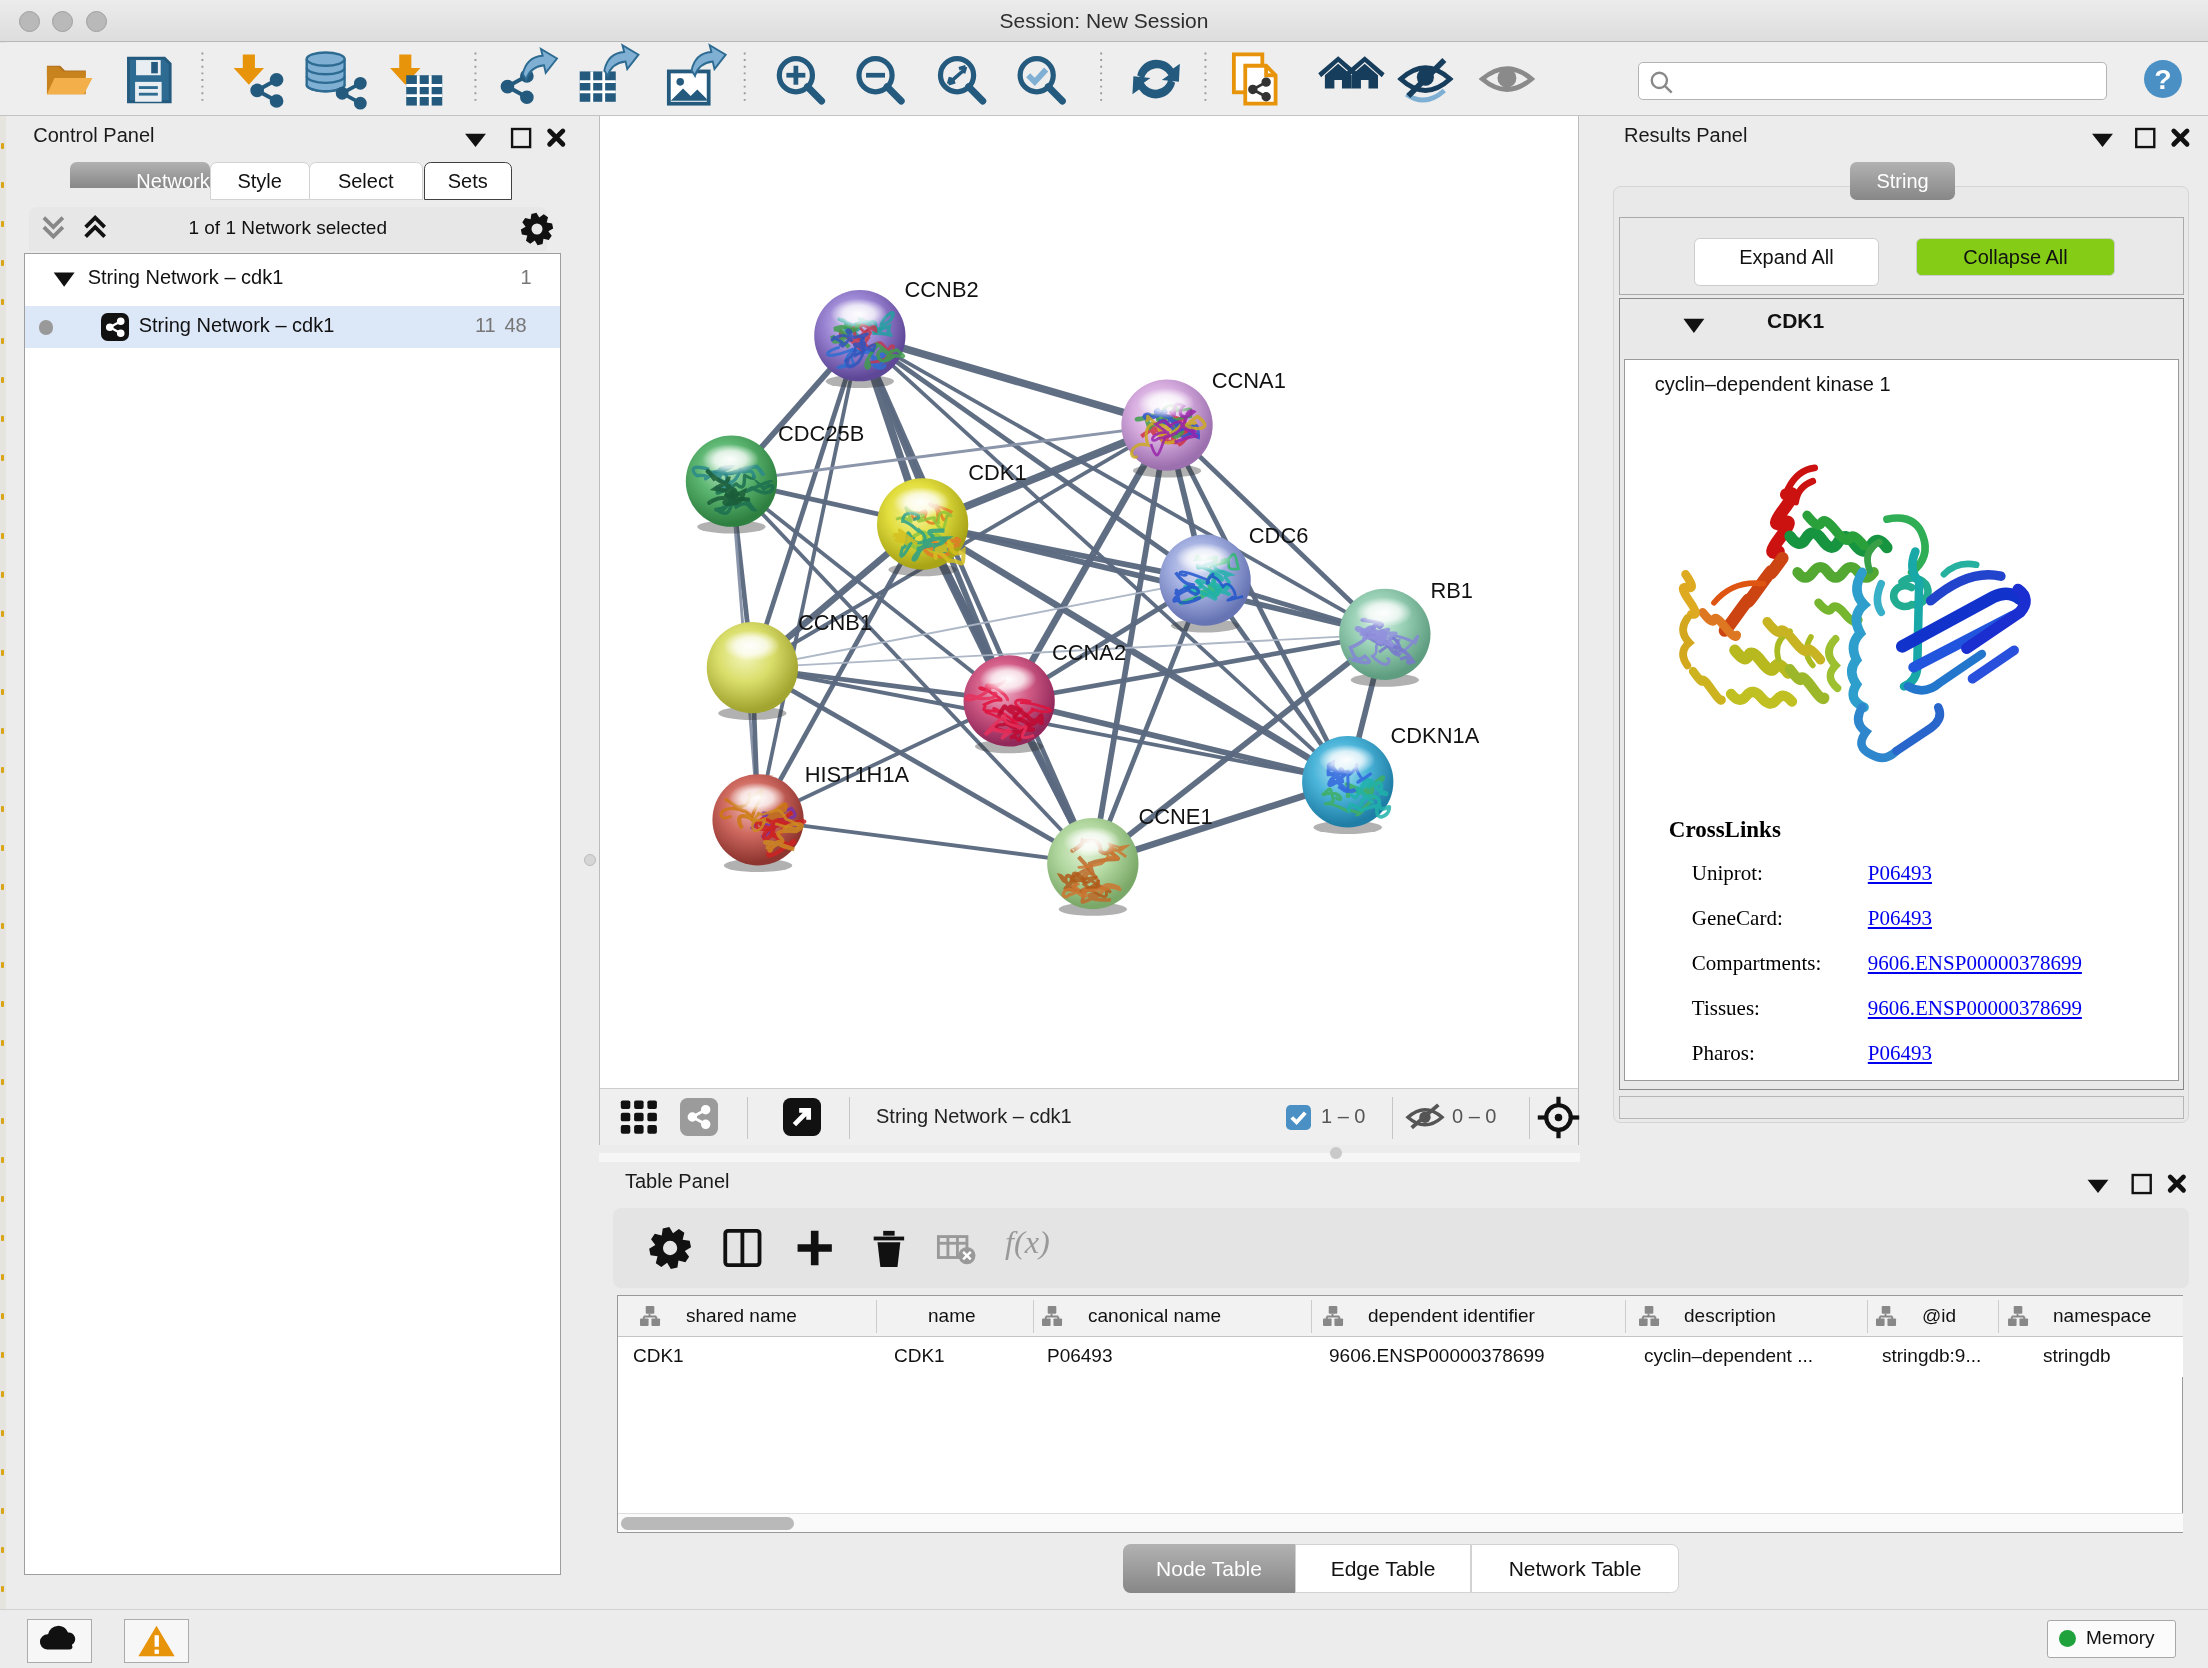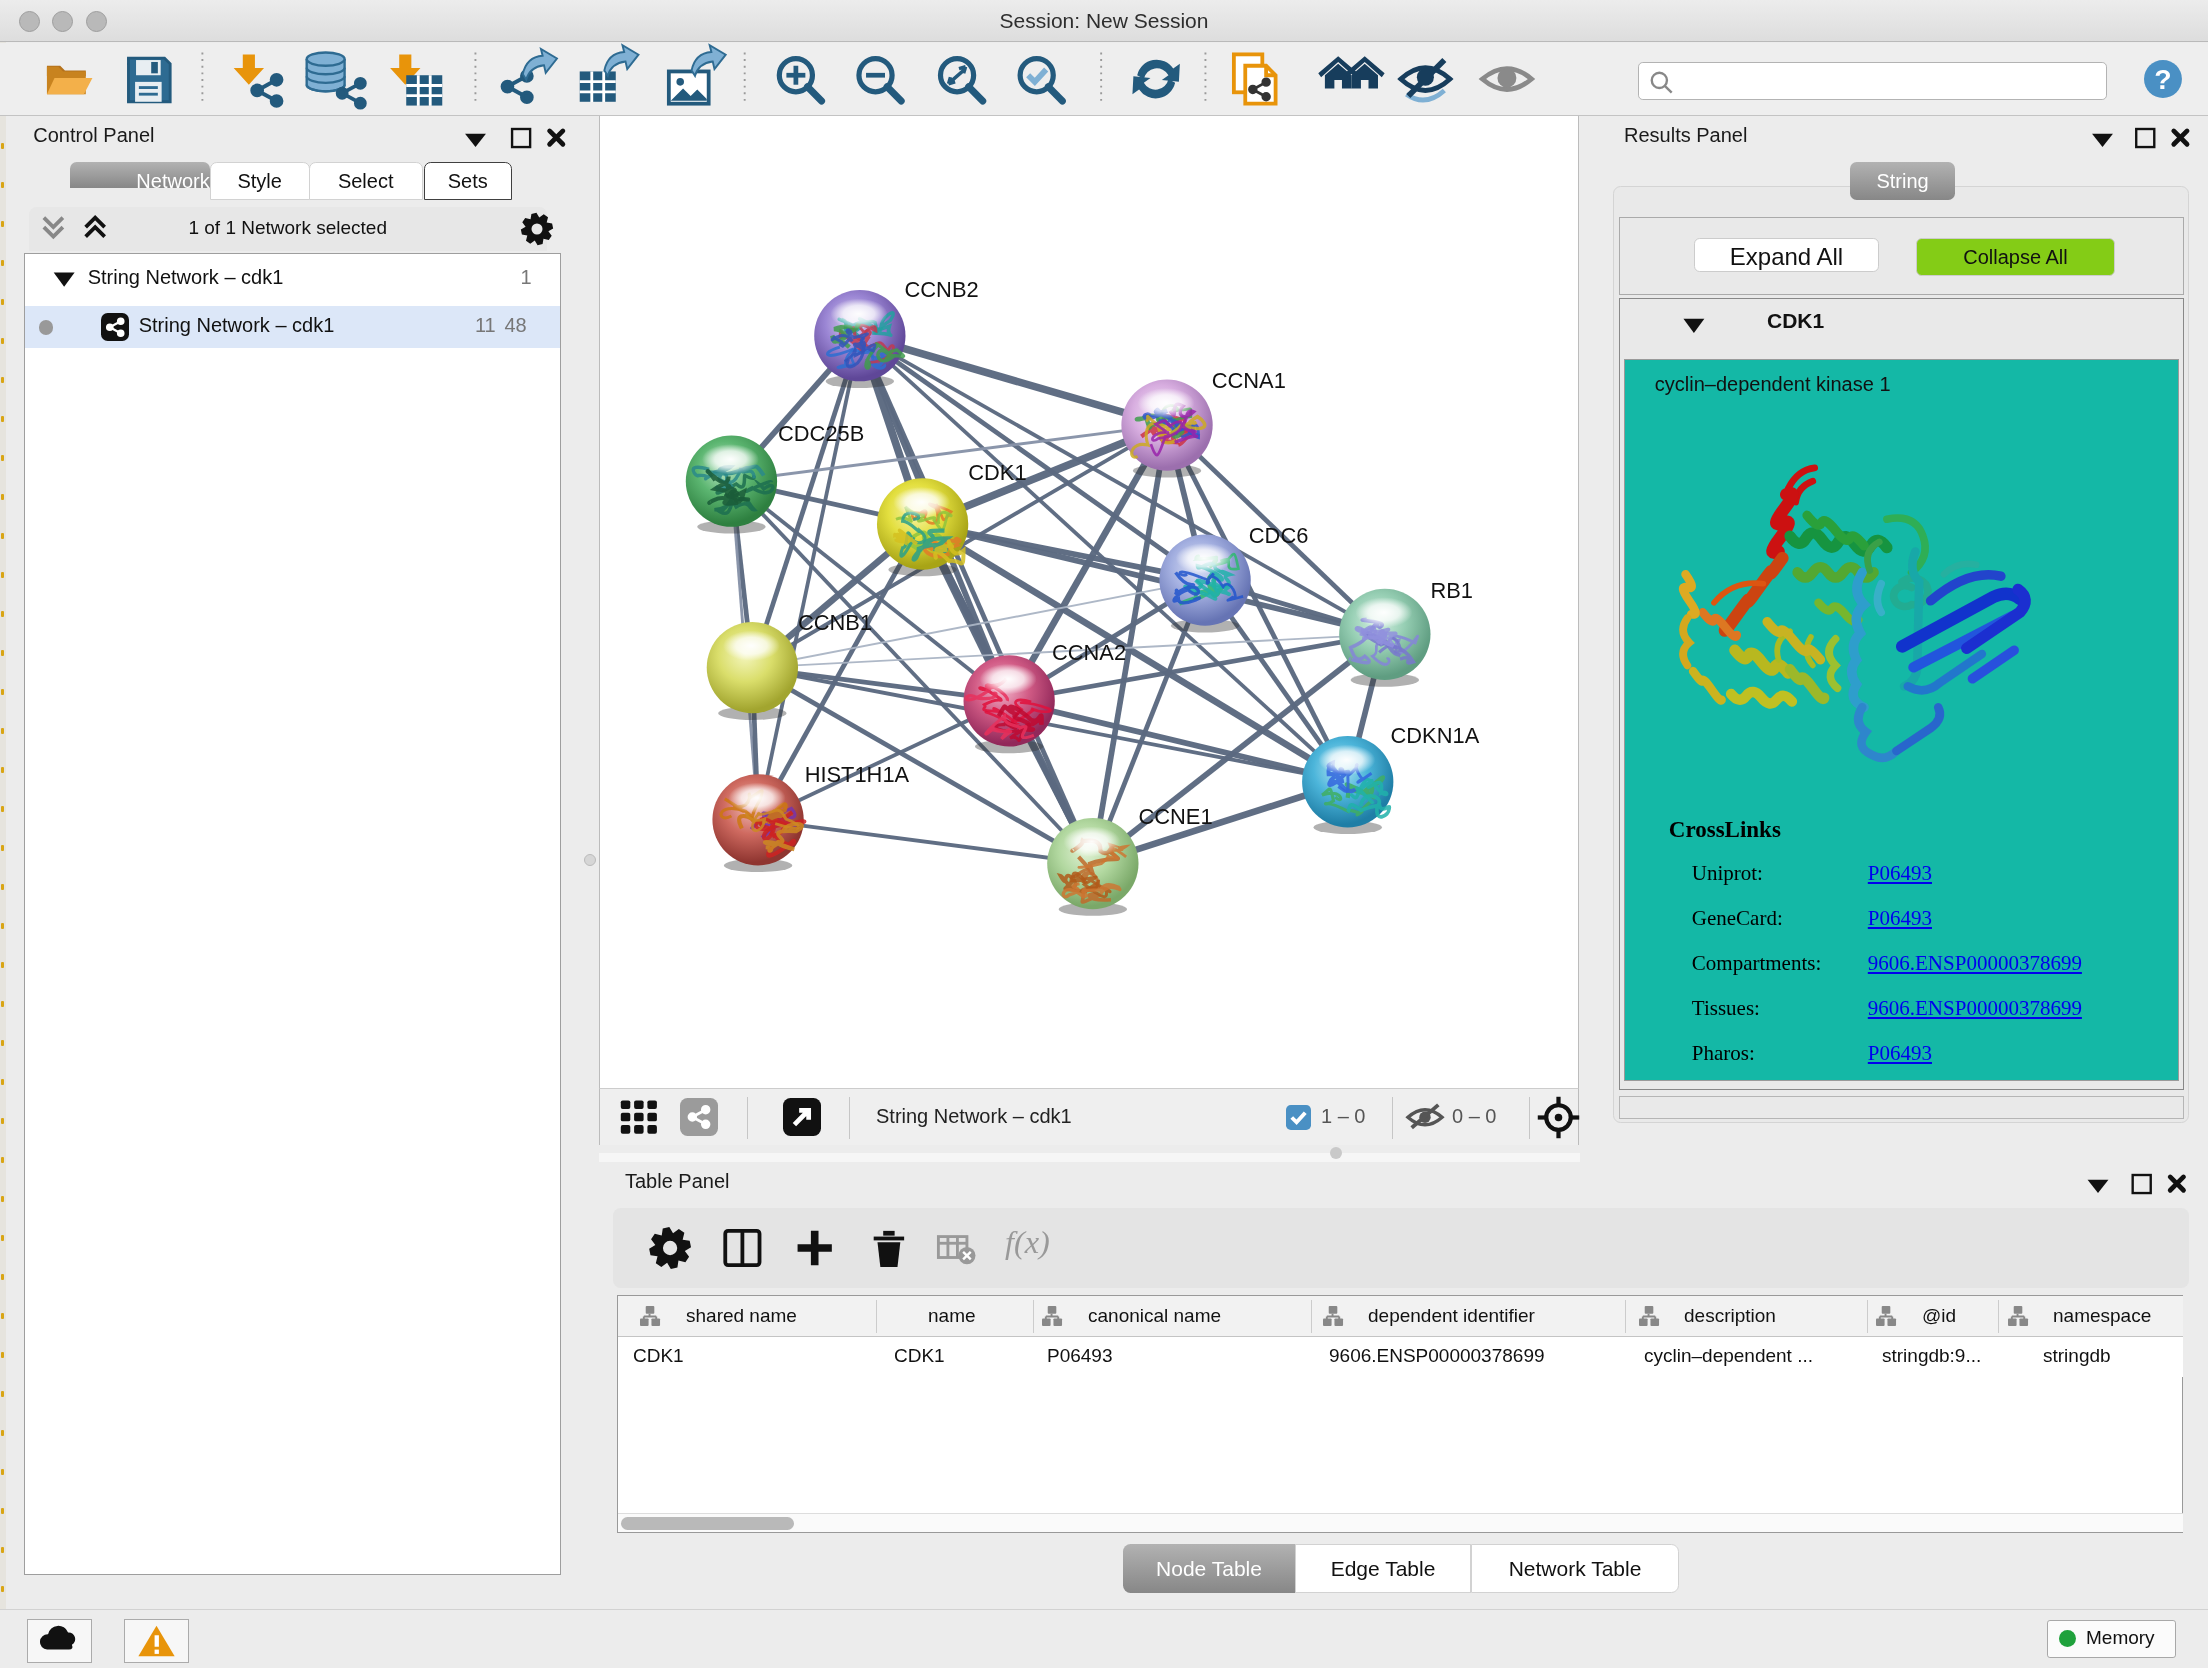--- a/index.html
+++ b/index.html
@@ -571,29 +571,29 @@
 <div class="abs" style="left:1580px;top:116px;width:629px;height:1046px;background:#ececec">
 <div class="abs" style="left:44px;top:7.6px;font-size:20px;color:#1a1a1a">Results Panel</div>
 <svg width="190" height="25" class="abs" style="left:456px;top:9.5px" viewBox="0 0 200 26">
       <path d="M59 8 h22 l-11 14 z" fill="#111"></path>
       <rect x="105.5" y="3" width="19" height="19" fill="none" stroke="#111" stroke-width="2.5"></rect>
       <path d="M145 5 l14 14 m0 -14 l-14 14" stroke="#111" stroke-width="5" stroke-linecap="round"></path>
     </svg>
 <div class="abs" style="left:33px;top:70px;width:576px;height:937px;background:#e9e9e9;border:1px solid #d4d4d4;border-radius:7.6px"></div>
 <div class="abs" style="left:270px;top:46px;width:105px;height:38px;background:linear-gradient(#b2b2b2,#878787);border-radius:6.7px;color:#fff;font-size:20px;text-align:center;line-height:38px">String</div>
 <div class="abs" style="left:39px;top:101px;width:565px;height:78px;border:1px solid #aaaaaa">
-<div class="abs" style="left:74px;top:20px;width:185px;height:34px;background:#fff;border:1px solid #cccccc;border-radius:5.7px;font-size:24px;color:#111;text-align:center;line-height:36px">Expand All</div>
+<div class="abs" style="left:74px;top:20px;width:185px;height:48px;background:#fff;border:1px solid #cccccc;border-radius:5.7px;font-size:20px;color:#111;text-align:center;line-height:36px">Expand All</div>
 <div class="abs" style="left:296px;top:20px;width:199px;height:38px;background:#84cc16;border:1px solid #cccccc;border-radius:5.7px;font-size:20px;color:#111;text-align:center;line-height:36px">Collapse All</div>
 </div>
 <div class="abs" style="left:39px;top:182px;width:565px;height:792px;border:1px solid #888888">
 <svg width="38" height="28.5" class="abs" style="left:53px;top:13.3px" viewBox="0 0 40 30">
         <path d="M11 7 h22 l-11 15 z" fill="#111"></path>
       </svg>
 <div class="abs" style="left:147px;top:9.5px;font-size:21px;font-weight:bold;color:#111">CDK1</div>
-<div class="abs" style="left:3.8px;top:60px;width:555px;height:722px;border:1px solid #9a9a9a;background:#14b8a6">
+<div class="abs" style="left:3.8px;top:60px;width:555px;height:722px;border:1px solid #9a9a9a;background:#ffffff">
 <div class="abs" style="left:30px;top:13.3px;font-size:20px;color:#111">cyclin–dependent kinase 1</div>
 <svg width="361" height="314" viewBox="0 0 380 330" class="abs" style="left:51px;top:100px">
 <g fill="none" stroke-linecap="round">
 <path d="M118 30 q10 -20 28 -22 m-20 36 q2 -16 18 -22" stroke="#cc1111" stroke-width="7"></path>
 <path d="M108 96 Q94 102 110 81 Q126 60 112 66 Q98 72 114 51 Q130 30 116 36" fill="none" stroke="#cc1111" stroke-width="13" stroke-linecap="round"></path>
 <path d="M52 178 Q49 184 64 163 Q79 142 76 148 Q73 154 88 133 Q103 112 100 118 Q97 124 112 103" fill="none" stroke="#cc4411" stroke-width="13" stroke-linecap="round"></path>
 <path d="M40 150 q20 -24 52 -20" stroke="#dd5511" stroke-width="6"></path>
 <path d="M28 160 Q39 174 40 168 Q41 162 52 176 Q63 190 64 184" fill="none" stroke="#dd7722" stroke-width="9" stroke-linecap="round"></path>
 <path d="M10 120 Q22 137 12 134 Q2 131 14 148 Q26 165 16 162" fill="none" stroke="#ddaa22" stroke-width="9" stroke-linecap="round"></path>
 <path d="M12 166 q-10 14 2 26 q-12 10 -2 24" stroke="#d4a81e" stroke-width="8"></path>

